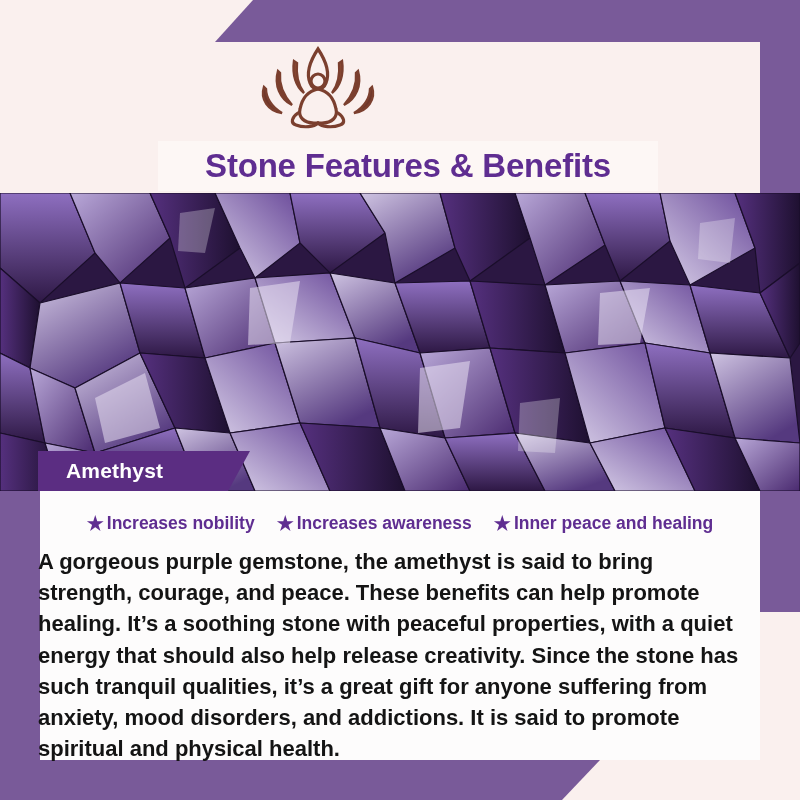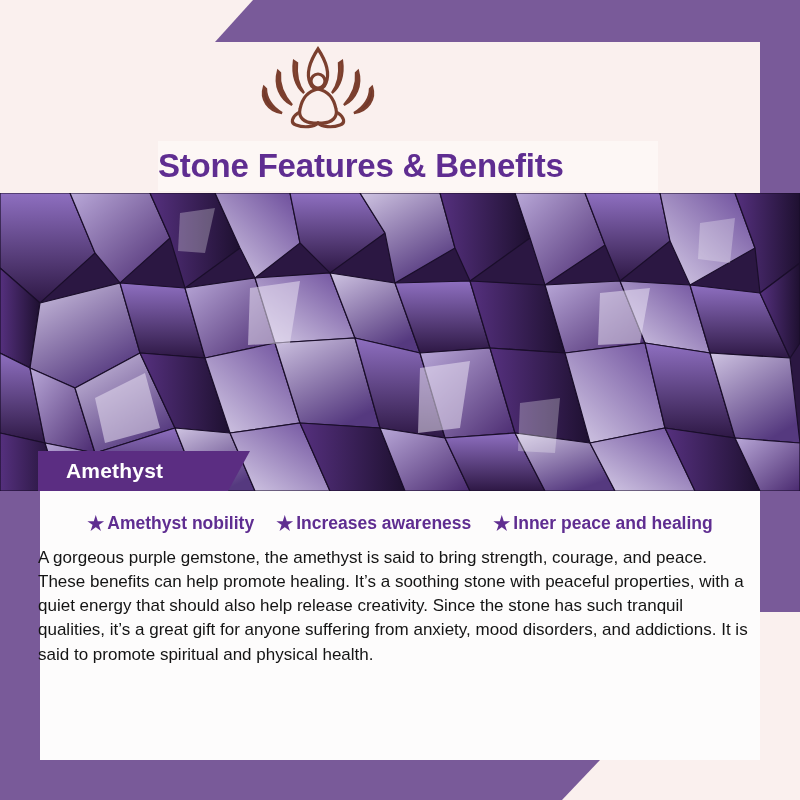--- a/index.html
+++ b/index.html
@@ -90,20 +90,21 @@
   
   #title-bar {
     position: absolute;
     left: 158px;
     top: 141px;
     width: 500px;
     height: 50px;
     background: #fdf7f5;
     display: flex;
     align-items: center;
+    justify-content: center;
   }
   #page-title {
     font-size: 33px;
     font-weight: bold;
     color: #5f2d91;
     letter-spacing: -0.2px;
     font-family: "Liberation Sans", sans-serif;
   }
 
   
@@ -167,24 +168,24 @@
   .benefit .star-icon {
     font-size: 19px;
     line-height: 1;
     margin-right: 3px;
     color: #5f2d91;
   }
 
   #description {
     margin: 12px 12px 0 -2px;
     padding-left: 0;
-    font-size: 17px;
+    font-size: 22px;
     line-height: 1.42;
     color: #141414;
-    font-weight: 400;
+    font-weight: 700;
     text-align: left;
   }
 </style>
 </head>
 <body>
 
 <div id="page">
 
   <div class="band" id="band-top"></div>
   <div class="band" id="band-right"></div>
@@ -309,21 +310,21 @@
 
   <div id="stone-banner">
     <span id="stone-name">Amethyst</span>
   </div>
 
   <div id="content">
 
     <div id="benefits">
       <div class="benefit">
         <span class="star-icon">★</span>
-        <span>Amethyst nobility</span>
+        <span>Increases nobility</span>
       </div>
       <div class="benefit">
         <span class="star-icon">★</span>
         <span>Increases awareness</span>
       </div>
       <div class="benefit">
         <span class="star-icon">★</span>
         <span>Inner peace and healing</span>
       </div>
     </div>

